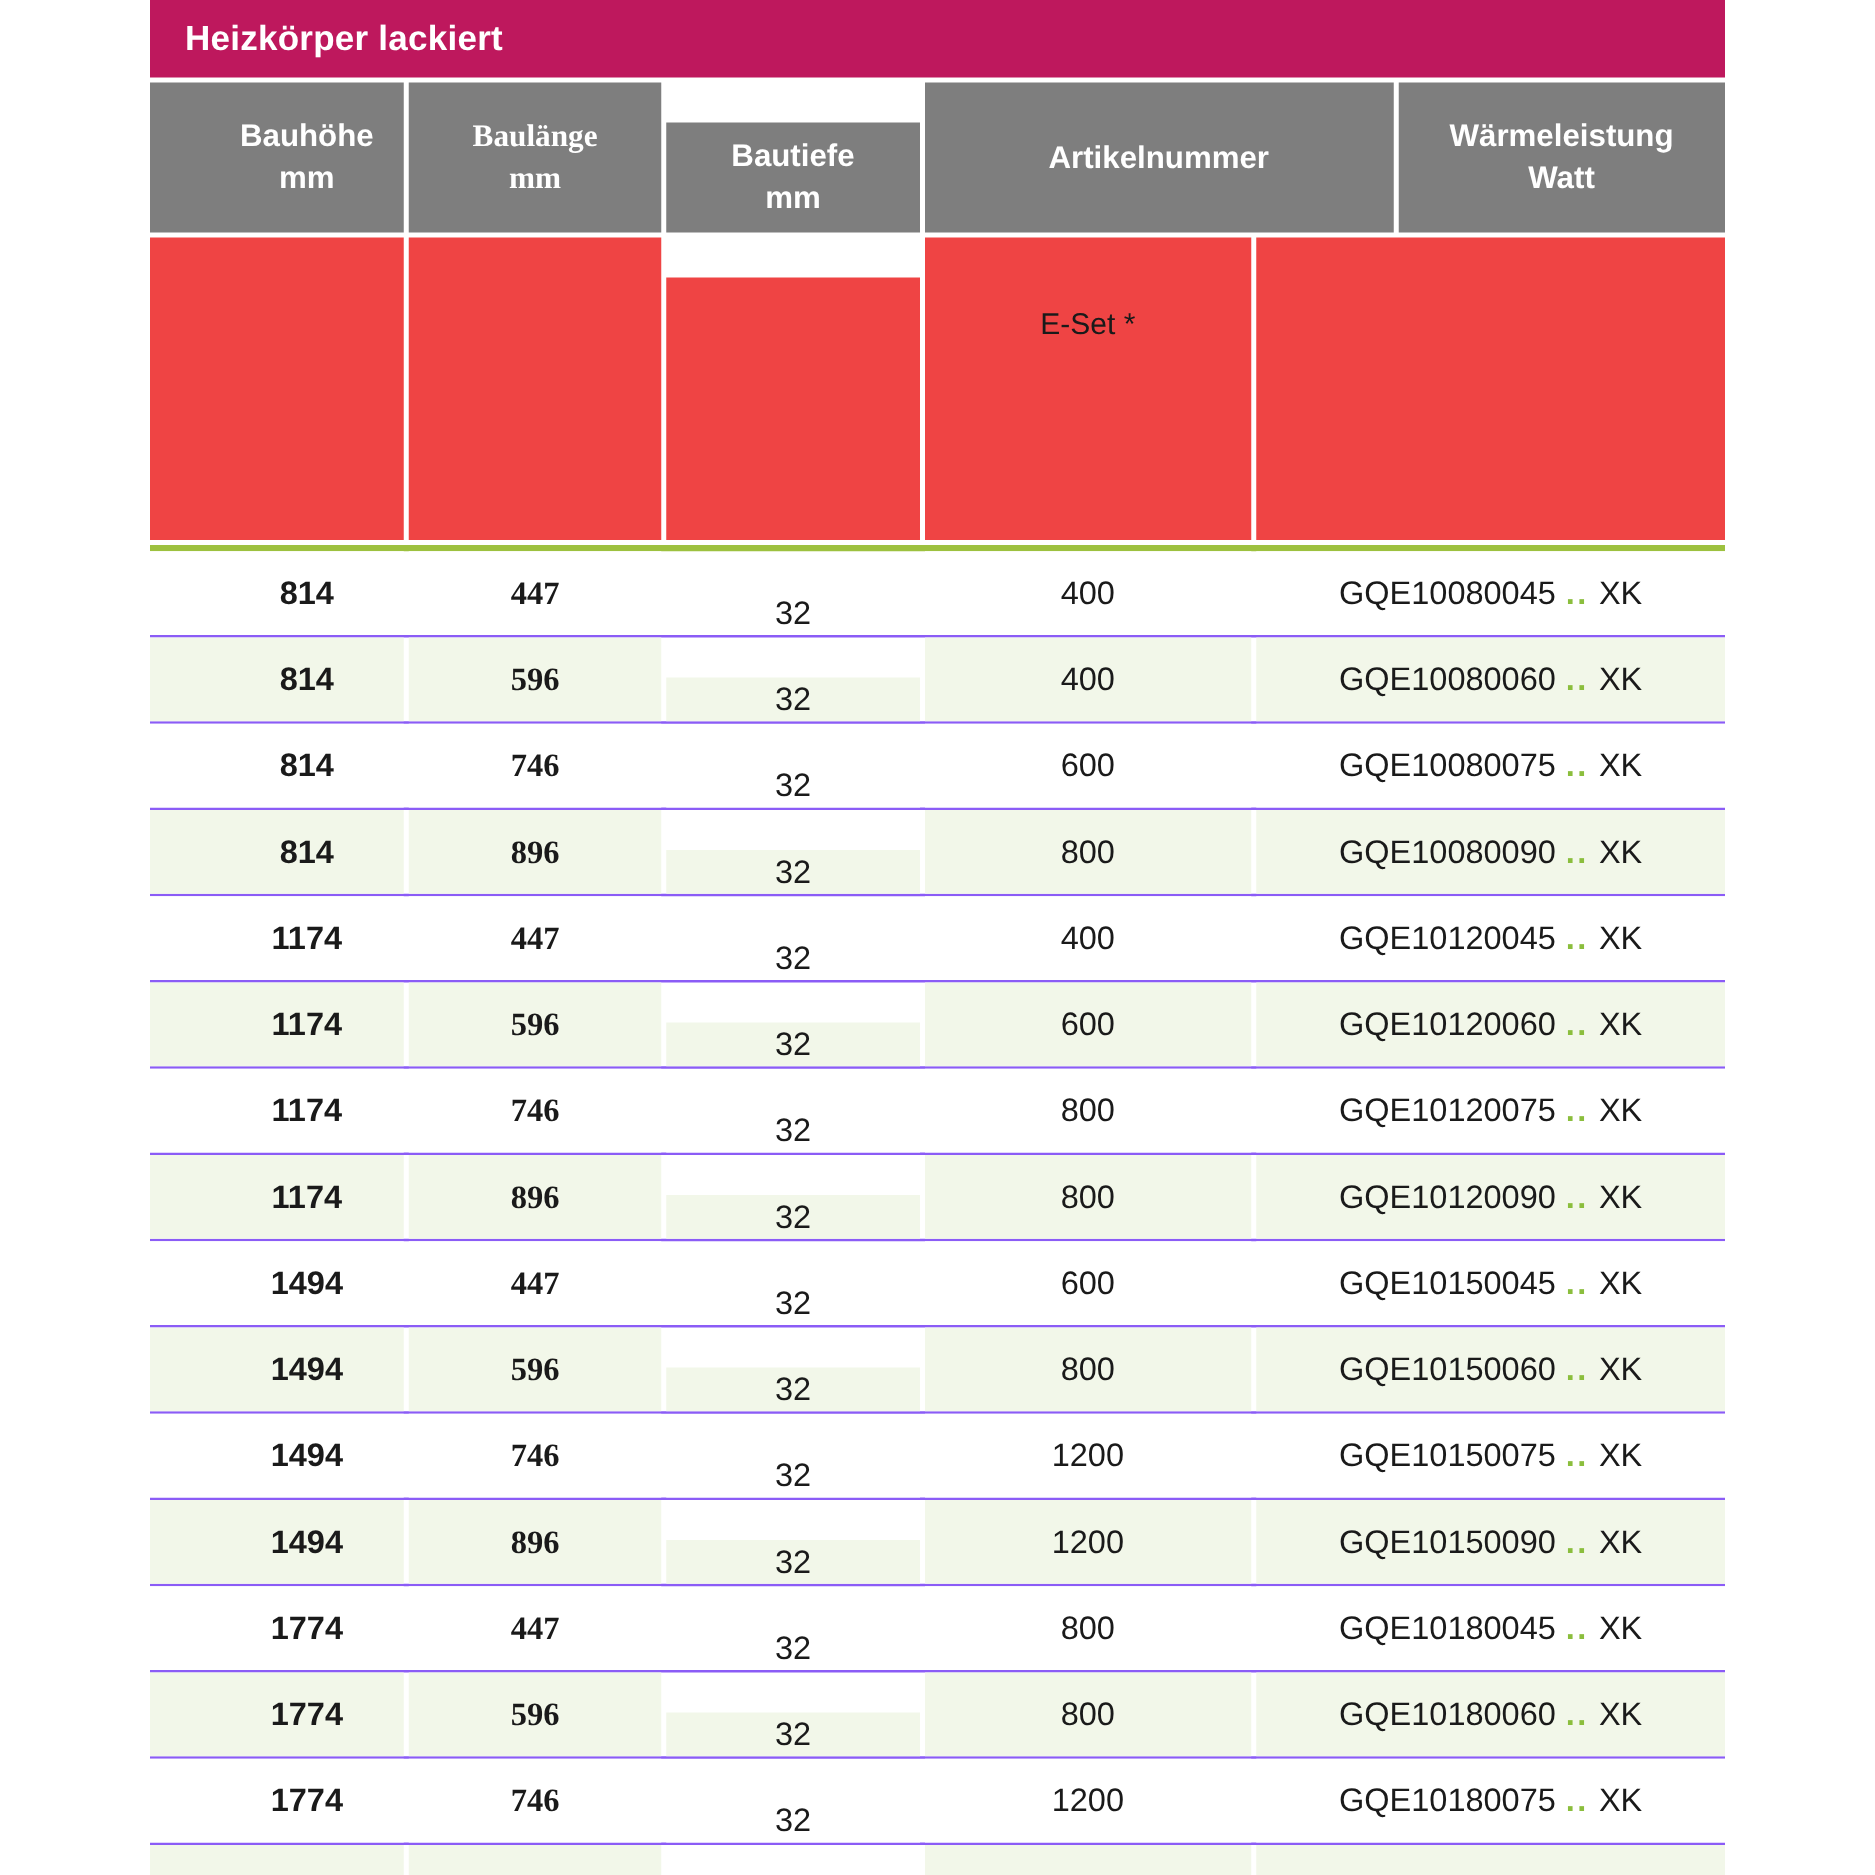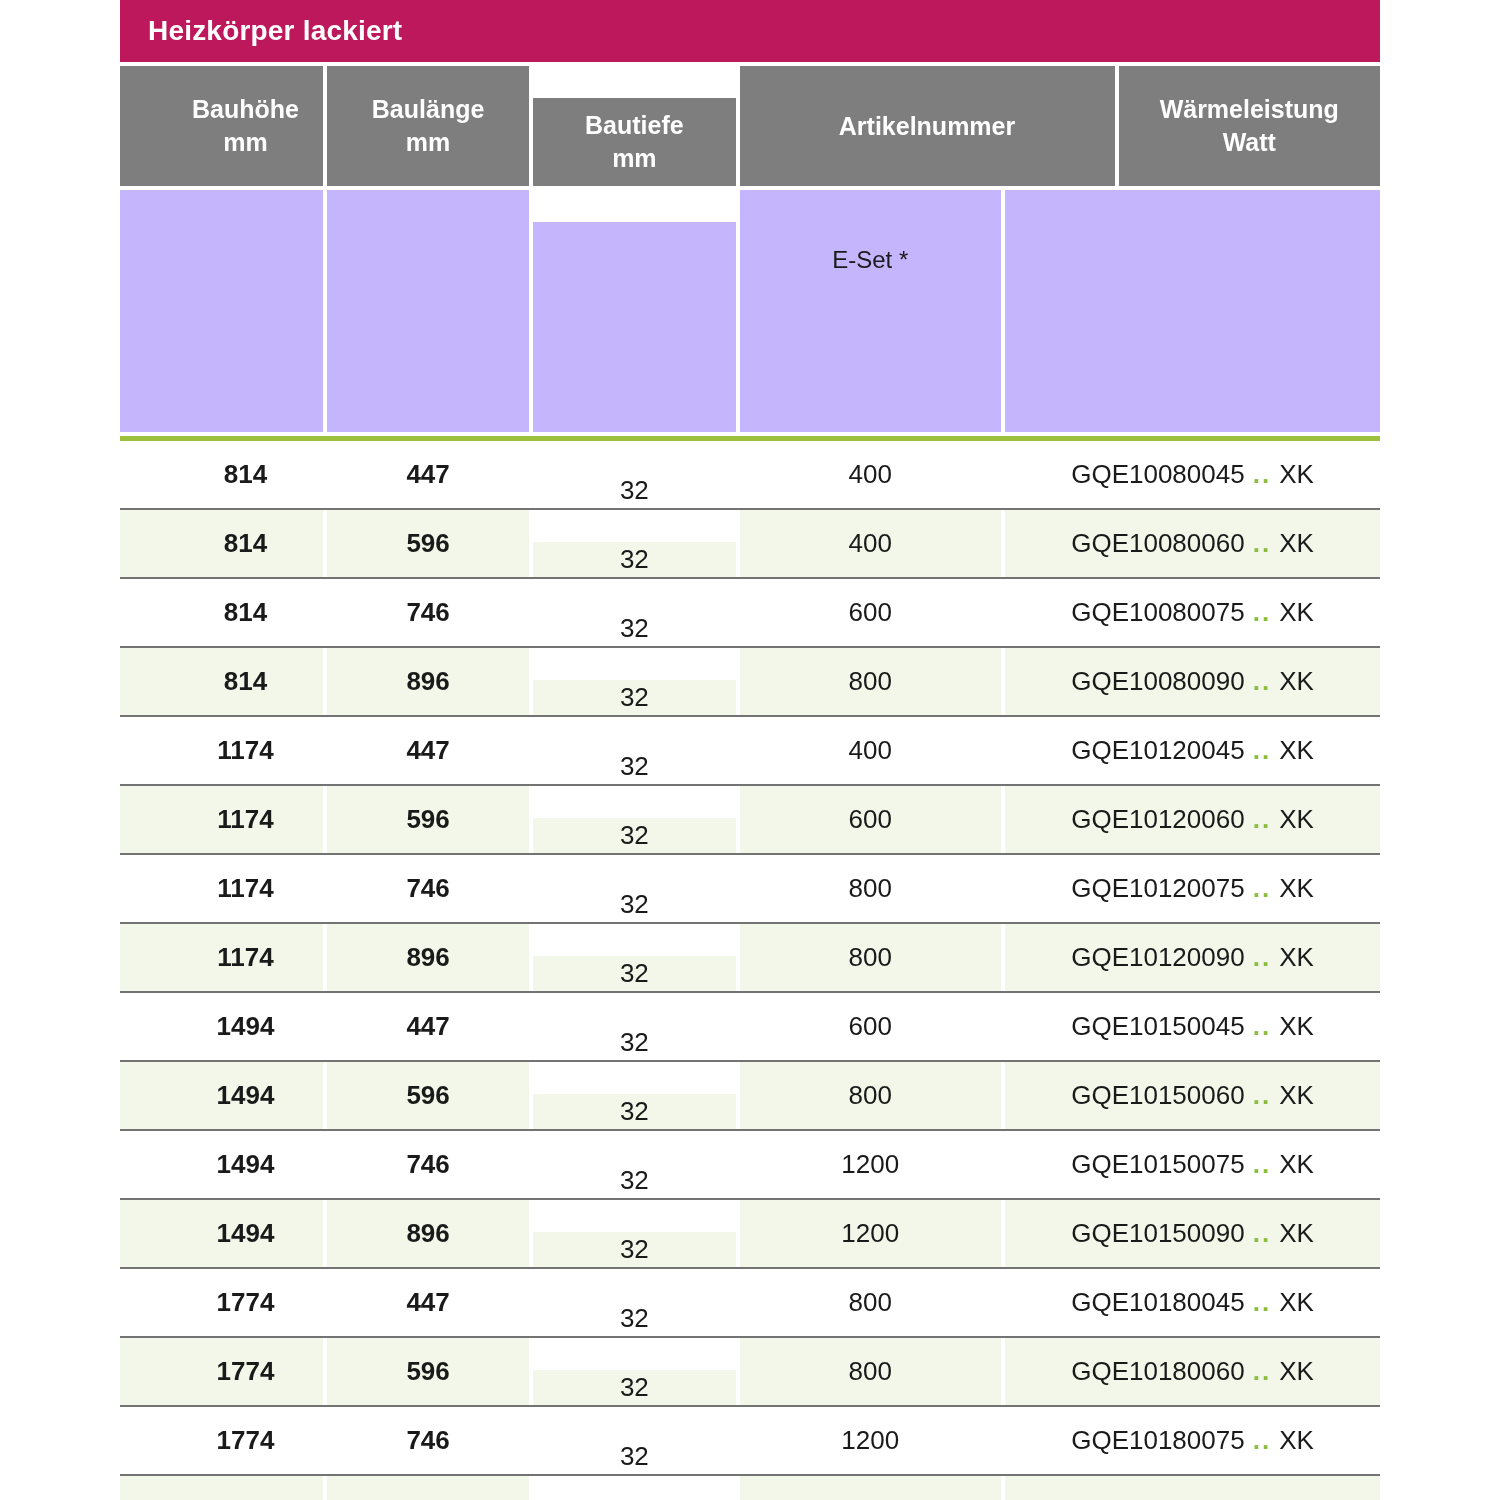--- a/index.html
+++ b/index.html
@@ -56,21 +56,21 @@
   }
   .head-cell:last-child { margin-right: 0; }
 
   
   .sub-row {
     display: flex;
     height: 242px;
     margin-top: 4px;
   }
   .sub-cell {
-    background: #c4b5fd;
+    background: #ef4444;
     box-sizing: border-box;
     margin-right: 4px;
     display: flex;
     align-items: flex-start;
     justify-content: center;
     padding-top: 56px;
     font-size: 24px;
     color: #1a1a1a;
   }
   .sub-cell:last-child { margin-right: 0; }
@@ -78,39 +78,39 @@
   .green-sep {
     height: 5px;
     background: #9dc13f;
     margin-top: 4px;
   }
 
   
   .data-row {
     display: flex;
     height: 67px;
-    border-bottom: 2px solid #737373;
+    border-bottom: 2px solid #8b5cf6;
   }
   .data-row.alt .cell { background: #f2f7e9; }
   .cell {
     box-sizing: border-box;
     display: flex;
     align-items: center;
     justify-content: center;
     font-size: 26px;
     margin-right: 4px;
     background: #ffffff;
     color: #1a1a1a;
   }
   .cell:last-child { margin-right: 0; }
   .cell.bold { font-weight: bold; }
 
   
   .c1 { width: 205px; padding-left: 48px; }
-  .c2 { width: 205px; }
+  .c2 { width: 205px; font-family: Liberation Serif, serif; }
   .c3 { width: 205px; margin-top: 32px; }
   .c4 { width: 265px; }
   .c5 { width: 380px; flex: 1 1 auto; }
 
   .artnr { white-space: pre; }
   .dots {
     color: #8bbe3d;
     font-weight: bold;
     letter-spacing: 2px;
   }

